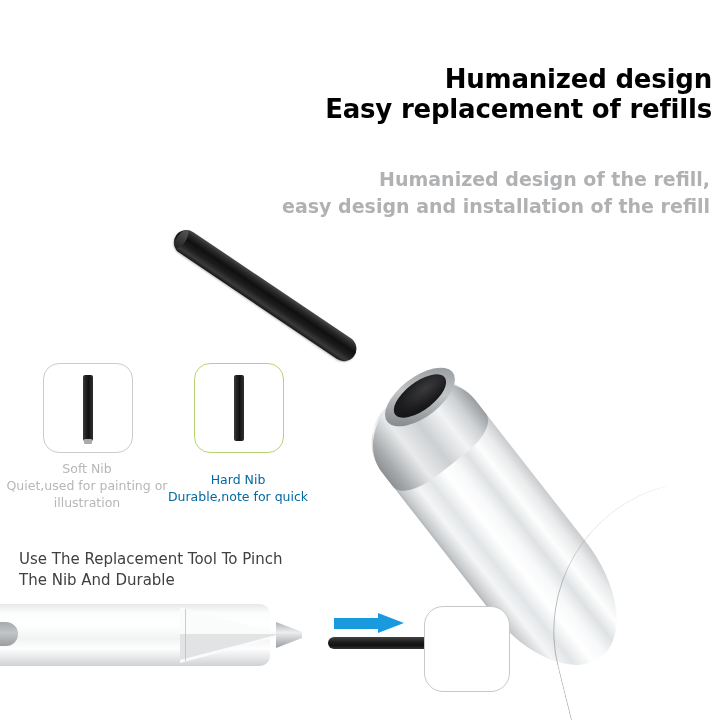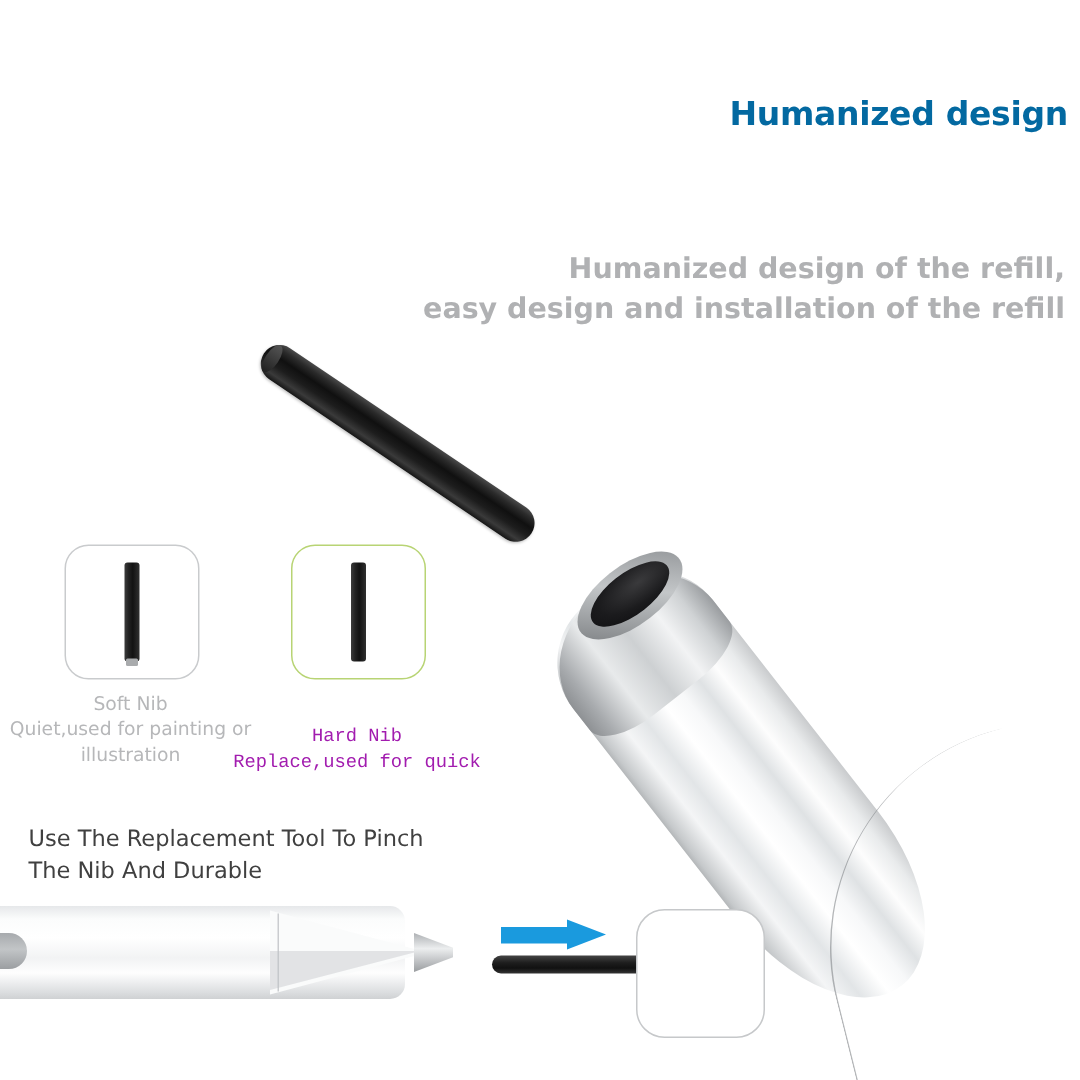--- a/index.html
+++ b/index.html
@@ -19,23 +19,23 @@
   }
 
   
   .headline {
     position: absolute;
     top: 64px;
     right: 8px;
     width: 560px;
     text-align: right;
     line-height: 1.16;
-    font-size: 22px;
+    font-size: 26px;
     font-weight: 700;
-    color: #0369a1;
+    color: #000000;
     letter-spacing: -0.2px;
   }
   .headline .line { display: block; white-space: nowrap; }
 
   .subhead {
     position: absolute;
     top: 166px;
     right: 10px;
     width: 560px;
     text-align: right;
@@ -176,21 +176,21 @@
   }
 
   .swatch-caption {
     position: absolute;
     width: 200px;
     text-align: center;
     font-size: 12.5px;
     line-height: 1.34;
   }
   .swatch-caption.soft { left: -13px; top: 461px; color: #b6b7b9; }
-  .swatch-caption.hard { left: 138px; top: 483px; color: #a21caf; font-family: Liberation Mono, monospace; }
+  .swatch-caption.hard { left: 138px; top: 472px; color: #0369a1; }
   .swatch-caption .t { display: block; }
 
   
   .instruct {
     position: absolute;
     left: 19px;
     top: 549px;
     width: 330px;
     font-size: 15px;
     line-height: 1.38;
@@ -309,20 +309,21 @@
     border-left: 26px solid #1a9ade;
   }
 </style>
 </head>
 <body>
 
 <div id="stage">
 
   <div class="headline">
     <span class="line">Humanized design</span>
+    <span class="line">Easy replacement of refills</span>
   </div>
 
   <div class="subhead">
     <span class="line">Humanized design of the refill,</span>
     <span class="line">easy design and installation of the refill</span>
   </div>
 
   <div class="loose-nib"></div>
 
   <div class="cone-wrap">
@@ -341,21 +342,21 @@
     <span class="t">Soft Nib</span>
     <span class="t">Quiet,used for painting or</span>
     <span class="t">illustration</span>
   </div>
 
   <div class="swatch hard">
     <div class="bar"></div>
   </div>
   <div class="swatch-caption hard">
     <span class="t">Hard Nib</span>
-    <span class="t">Replace,used for quick</span>
+    <span class="t">Durable,note for quick</span>
   </div>
 
   <div class="instruct">
     <span class="line">Use The Replacement Tool To Pinch</span>
     <span class="line">The Nib And Durable</span>
   </div>
 
   <div class="stylus">
     <div class="stylus-body"></div>
     <div class="stylus-taper"></div>

